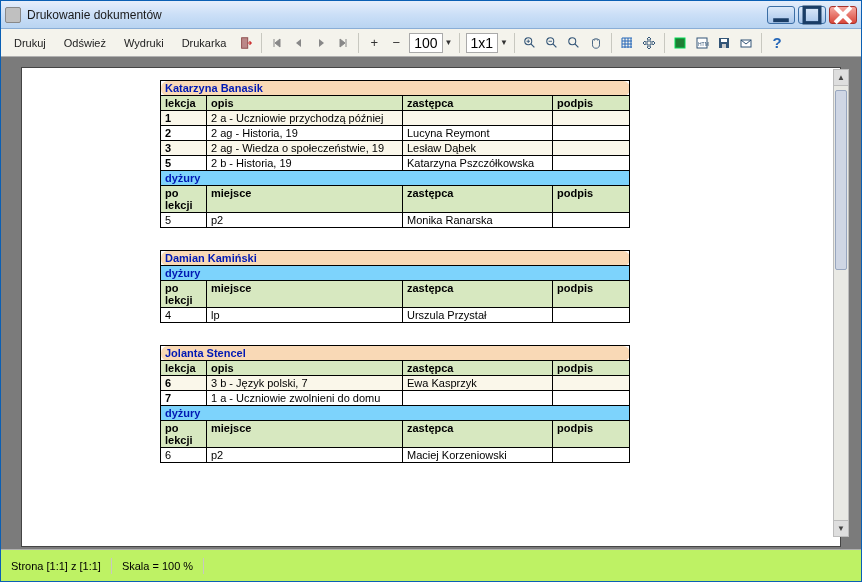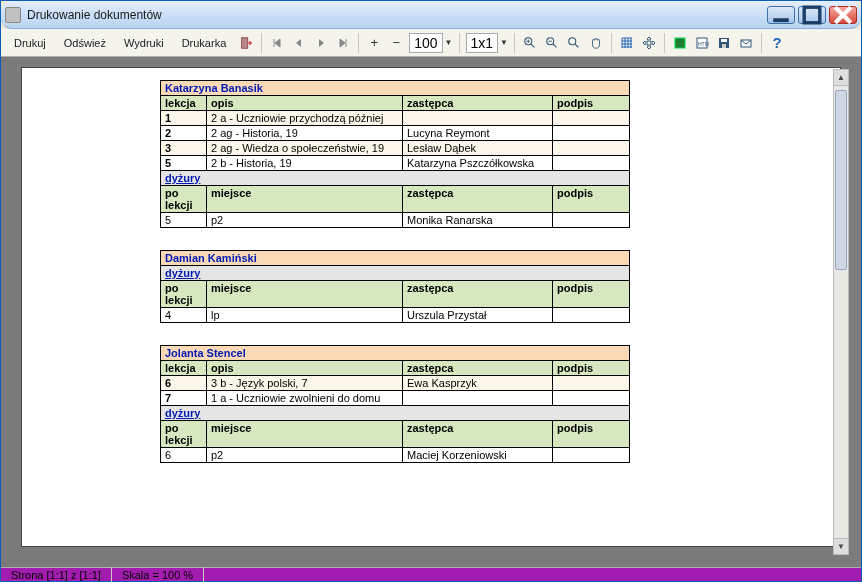--- a/index.html
+++ b/index.html
@@ -1,45 +1,45 @@
 <!DOCTYPE html>
 <html><head>
 <meta charset="utf-8">
 <style>
   * { box-sizing: border-box; }
   html, body { margin:0; padding:0; font-family: Tahoma, Arial, sans-serif; font-size:11px; }
   .window { width:862px; height:582px; background:#ece9d8; border:1px solid #0a5fb4; display:flex; flex-direction:column; }
-  .titlebar { height:28px; background:linear-gradient(#e6eefb,#cbdff7,#b9d4f1); display:flex; align-items:center; padding:0 4px; border-bottom:1px solid #8aaed6;border-radius:11px; }
+  .titlebar { height:28px; background:linear-gradient(#e6eefb,#cbdff7,#b9d4f1); display:flex; align-items:center; padding:0 4px; border-bottom:1px solid #8aaed6; }
   .titlebar .app-icon { width:16px; height:16px; background:#c0c0c0; border:1px solid #888; border-radius:2px; margin-right:6px; }
   .titlebar .title { flex:1; font-size:12px; color:#1a1a1a; }
   .win-buttons { display:flex; gap:3px; }
   .win-btn { width:28px; height:18px; border:1px solid #3b6ea5; border-radius:3px; background:linear-gradient(#dce9f9,#a8c6eb); display:flex; align-items:center; justify-content:center; font-size:10px; color:#1a3d66; cursor:pointer; }
   .win-btn.close { background:linear-gradient(#f6a9a1,#d9463a); color:#fff; border-color:#a8322a; font-weight:bold; }
   .toolbar { height:28px; background:#f4f3ec; border-bottom:1px solid #b0b0b0; display:flex; align-items:center; padding:2px 6px; gap:4px; }
   .toolbar .sep { width:1px; height:20px; background:#c8c8c0; margin:0 2px; }
   .tbtn { padding:3px 6px; border:1px solid transparent; border-radius:2px; cursor:pointer; font-size:11px; color:#222; }
   .ticon { width:18px; height:18px; display:flex; align-items:center; justify-content:center; border:1px solid transparent; border-radius:2px; cursor:pointer; }
   .ticon svg { width:14px; height:14px; }
   .zoom-box { display:flex; align-items:center; gap:2px; }
   .zoom-val { padding:1px 4px; border:1px solid #aaa; background:#fff; font-size:14px; min-width:28px; text-align:center; }
   .workspace { flex:1; background:#7b7b7b; padding:10px; position:relative; overflow:auto; }
   .paper-holder { background:#fff; border:1px solid #444; width:820px; height:480px; margin:0 auto; overflow:auto; padding:12px 0 0 0; }
   .paper { width:470px; margin:0 0 0 138px; }
   .doc-title { font-size:13px; font-weight:bold; color:#7a7a7a; margin-bottom:2px; }
   table.sub { border-collapse:collapse; width:100%; margin-bottom:22px; }
   table.sub td, table.sub th { border:1px solid #000; padding:1px 4px; font-size:11px; text-align:left; vertical-align:top; }
-  .teacher { background:#f9d9b6; color:#0018b4; font-weight:bold; font-size:13px; }
+  .teacher { background:#f9d9b6; color:#0018b4; font-weight:bold; font-size:13px;border-radius:7px; }
   .hdr { background:#d7e8c0; font-weight:bold;margin-top:24px; }
-  .section { background:#e5e5e5; color:#0018b4; font-weight:bold; font-size:12px;text-decoration:underline; }
+  .section { background:#7dd3fc; color:#0018b4; font-weight:bold; font-size:12px; }
   .row-alt { background:#faf7ea; }
   .col-lek { width:46px; }
   .col-opis { width:196px; }
   .col-zast { width:150px; }
   .col-pod  { }
-  .statusbar { height:14px; background:#a21caf; border-top:1px solid #b0b0b0; display:flex; align-items:center; font-size:11px; }
+  .statusbar { height:32px; background:#bef264; border-top:1px solid #b0b0b0; display:flex; align-items:center; font-size:11px; }
   .statusbar .cell { padding:2px 10px; border-right:1px solid #c8c8c0; }
   .vscroll { position:absolute; right:12px; top:12px; bottom:12px; width:16px; background:#e9e9e4; border:1px solid #bcbcbc; }
   .vscroll .thumb { position:absolute; left:1px; right:1px; top:20px; height:180px; background:#cfd6e4; border:1px solid #98a6bf; border-radius:2px; }
   .vscroll .arrow { position:absolute; left:0; right:0; height:16px; background:#dedede; display:flex; align-items:center; justify-content:center; font-size:8px; color:#444; }
   .vscroll .arrow.top { top:0; border-bottom:1px solid #bcbcbc; }
   .vscroll .arrow.bot { bottom:0; border-top:1px solid #bcbcbc; }
 </style>
 </head>
 <body>
 

